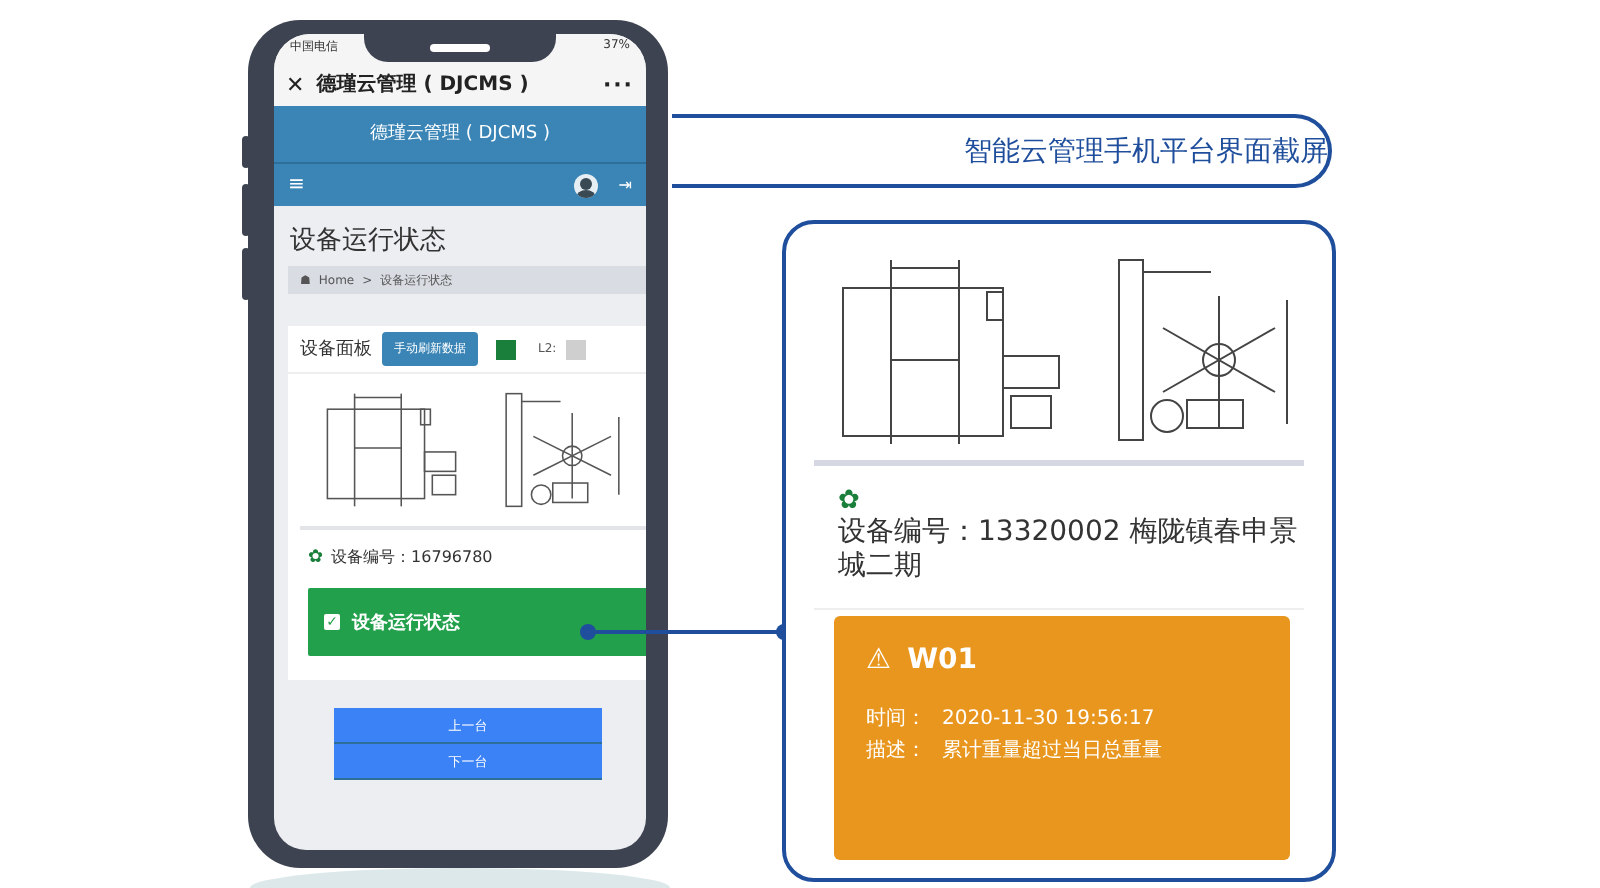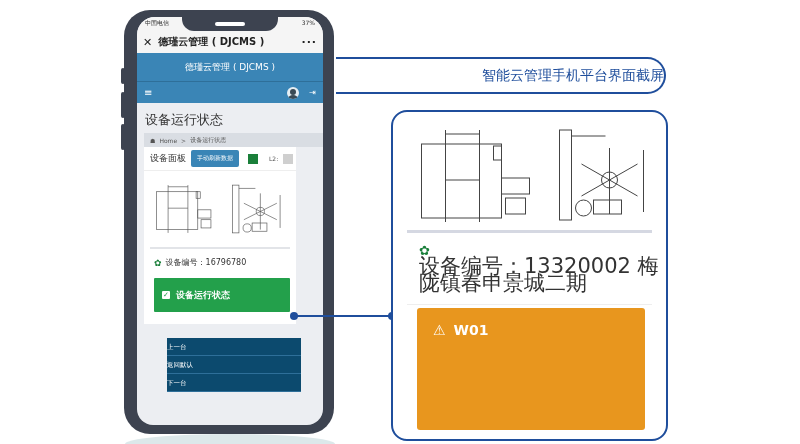--- a/index.html
+++ b/index.html
@@ -52,60 +52,60 @@
   .nav-right { display: flex; align-items: center; gap: 10px; }
   .avatar { width: 12px; height: 12px; border-radius: 50%; background: #e6eef3; position: relative; overflow: hidden; }
   .avatar::before { content: ""; position: absolute; left: 3px; top: 2px; width: 6px; height: 6px; border-radius: 50%; background: #3a4a55; }
   .avatar::after { content: ""; position: absolute; left: 1px; top: 8px; width: 10px; height: 8px; border-radius: 50%; background: #3a4a55; }
   .logout { font-size: 8px; }
   .page-title { font-size: 13px; color: #333; padding: 8px 8px 4px 8px; font-weight: 500; }
   .breadcrumb {
     margin: 0 0 0 7px; height: 14px; background: #d9dde3; font-size: 6px; color: #555;
     display: flex; align-items: center; padding-left: 6px; gap: 4px;
   }
-  .panel { margin: 0 0 0 7px; width: 152px; background: #fff; }
+  .panel { margin: 16px 0 0 7px; width: 189px; background: #fff; }
   .panel-head { display: flex; align-items: center; height: 24px; padding-left: 6px; gap: 5px; border-bottom: 1px solid #eee; }
   .panel-head .label { font-size: 9px; color: #333; }
   .refresh-btn { background: #3a85b6; color: #fff; font-size: 6px; padding: 4px 6px; border-radius: 2px; }
   .sq-green { width: 10px; height: 10px; background: #1a7f3a; margin-left: 4px; }
   .l2 { font-size: 6px; color: #555; margin-left: 6px; }
   .sq-gray { width: 10px; height: 10px; background: #cfcfcf; }
   .drawing { height: 76px; padding: 4px 6px; }
   .drawing svg { width: 100%; height: 100%; }
   .hr { height: 2px; background: #e2e4e8; margin: 0 6px; }
   .device-id { font-size: 8px; color: #333; padding: 8px 10px; display: flex; align-items: center; gap: 4px; }
   .gear { color: #1a7f3a; font-size: 9px; }
   .status-ok {
     margin: 2px 6px 8px 10px; height: 34px; background: #23a04b; color: #fff; font-size: 9px; font-weight: bold;
     display: flex; align-items: center; padding-left: 8px; gap: 6px; border-radius: 1px;
   }
   .chk { width: 8px; height: 8px; background: #fff; border-radius: 1px; color: #23a04b; font-size: 7px; line-height: 8px; text-align: center; }
   .nav-btns { margin: 14px 0 0 30px; width: 134px; }
   .nav-btns div {
-    height: 18px; background: #0c4a6e; color: #fff; font-size: 6.5px; line-height: 18px;
+    height: 18px; background: #3b82f6; color: #fff; font-size: 6.5px; text-align: center; line-height: 18px;
     border-bottom: 1px solid #2e6f99;
   }
   .connector-dot { position: absolute; width: 8px; height: 8px; border-radius: 50%; background: #1f4e9c; }
   .connector-line { position: absolute; height: 2px; background: #1f4e9c; }
   .banner {
     position: absolute; left: 336px; top: 57px; width: 330px; height: 37px;
     border: 2px solid #1f4e9c; border-left: none; border-radius: 0 20px 20px 0;
     display: flex; align-items: center; justify-content: flex-end;
     color: #1f4e9c; font-size: 14px;
   }
   .detail-card {
     position: absolute; left: 391px; top: 110px; width: 277px; height: 331px;
     border: 2px solid #1f4e9c; border-radius: 16px; background: #fff; overflow: hidden;
   }
   .detail-drawing { height: 100px; margin: 12px 16px 0 16px; }
   .detail-drawing svg { width: 100%; height: 100%; }
   .detail-hr { height: 3px; background: #d5d8e2; margin: 6px 14px 0 14px; }
   .detail-id { padding: 10px 0 0 26px; }
   .detail-id .gear { font-size: 13px; }
-  .detail-id .txt { font-size: 21px; color: #333; line-height: 17px; width: 240px; }
+  .detail-id .txt { font-size: 14px; color: #333; line-height: 17px; width: 240px; }
   .detail-sep { height: 1px; background: #eee; margin: 12px 14px 0 14px; }
   .warn-card {
     position: absolute; left: 24px; top: 196px; width: 228px; height: 122px;
     background: #e8961e; border-radius: 3px; color: #fff; padding: 14px 0 0 16px;
   }
   .warn-title { font-size: 14px; font-weight: bold; display: flex; align-items: center; gap: 8px; }
   .warn-tri { font-size: 14px; }
   .warn-lines { margin-top: 14px; font-size: 10px; line-height: 16px; }
   .warn-lines span.k { margin-right: 8px; }
 </style>
@@ -181,21 +181,20 @@
         <span>设备编号：16796780</span>
       </div>
       <div class="status-ok">
         <span class="chk">✓</span>
         <span>设备运行状态</span>
       </div>
       <div style="height:4px"></div>
     </div>
     <div class="nav-btns">
       <div>上一台</div>
-      <div>返回默认</div>
       <div>下一台</div>
     </div>
   </div>
 </div>
 
 <div class="banner">
   <span>智能云管理手机平台界面截屏</span>
 </div>
 
 <div class="connector-line" style="left:294px;top:315px;width:100px"></div>
@@ -229,15 +228,17 @@
     <div class="gear">✿</div>
     <div class="txt">设备编号：13320002 梅陇镇春申景城二期</div>
   </div>
   <div class="detail-sep"></div>
   <div class="warn-card">
     <div class="warn-title">
       <span class="warn-tri">⚠</span>
       <span>W01</span>
     </div>
     <div class="warn-lines">
+      <div><span class="k">时间：</span><span>2020-11-30 19:56:17</span></div>
+      <div><span class="k">描述：</span><span>累计重量超过当日总重量</span></div>
     </div>
   </div>
 </div>
 
 </body></html>

